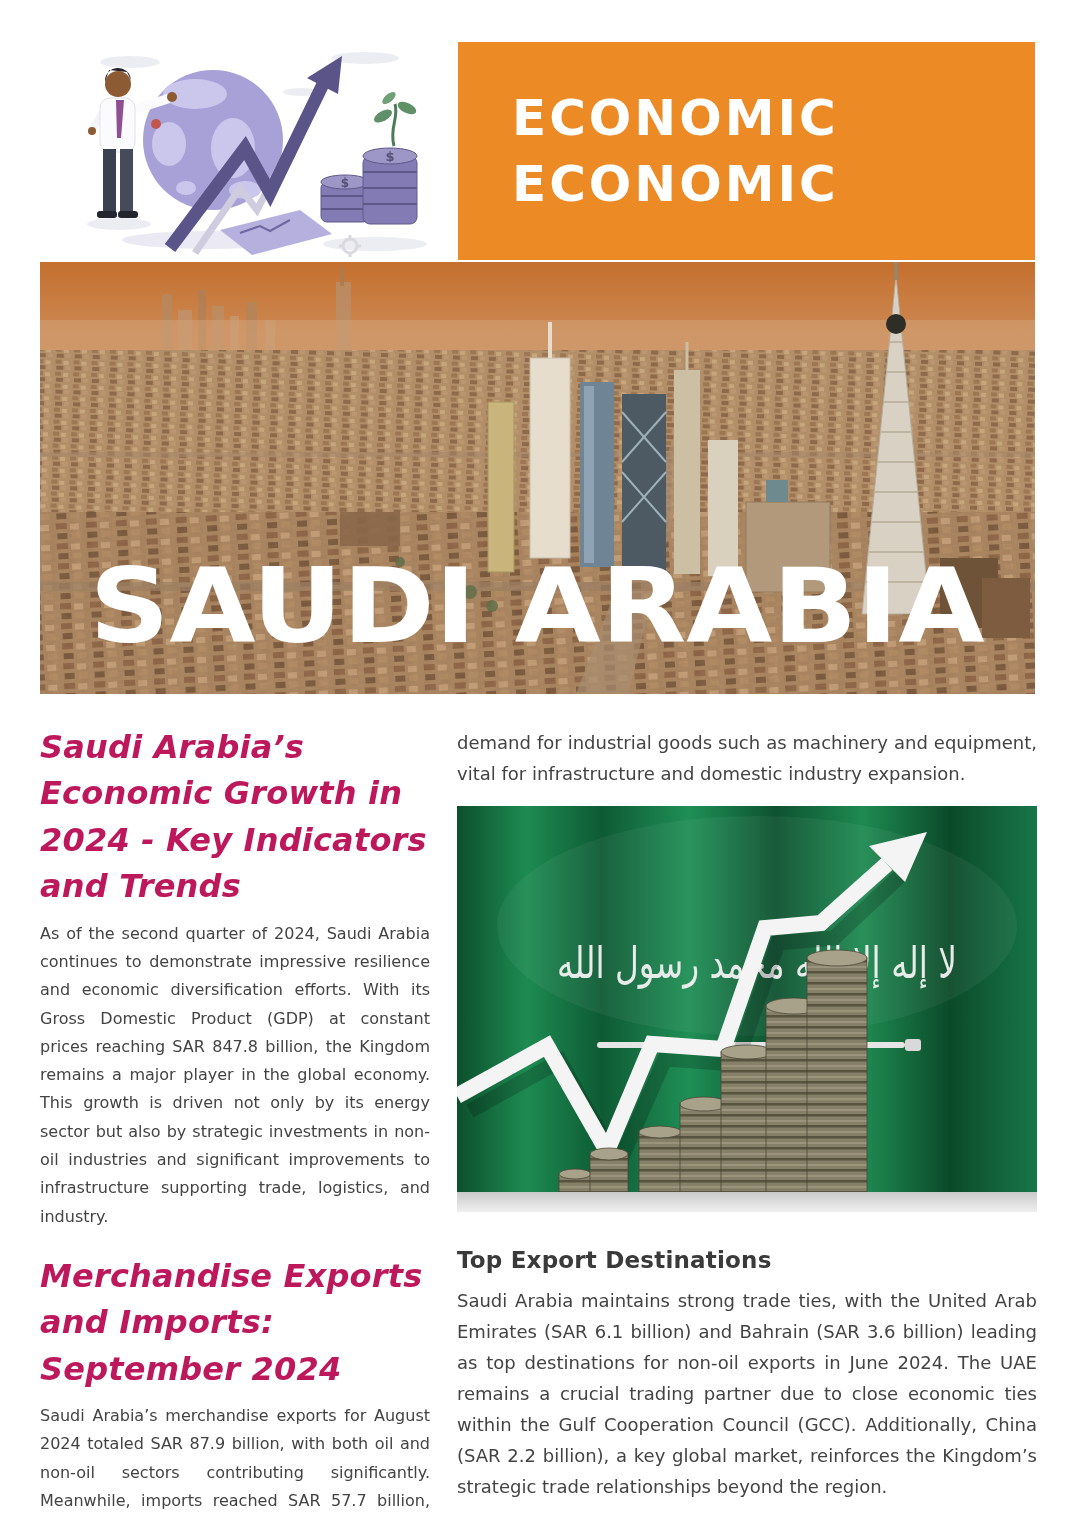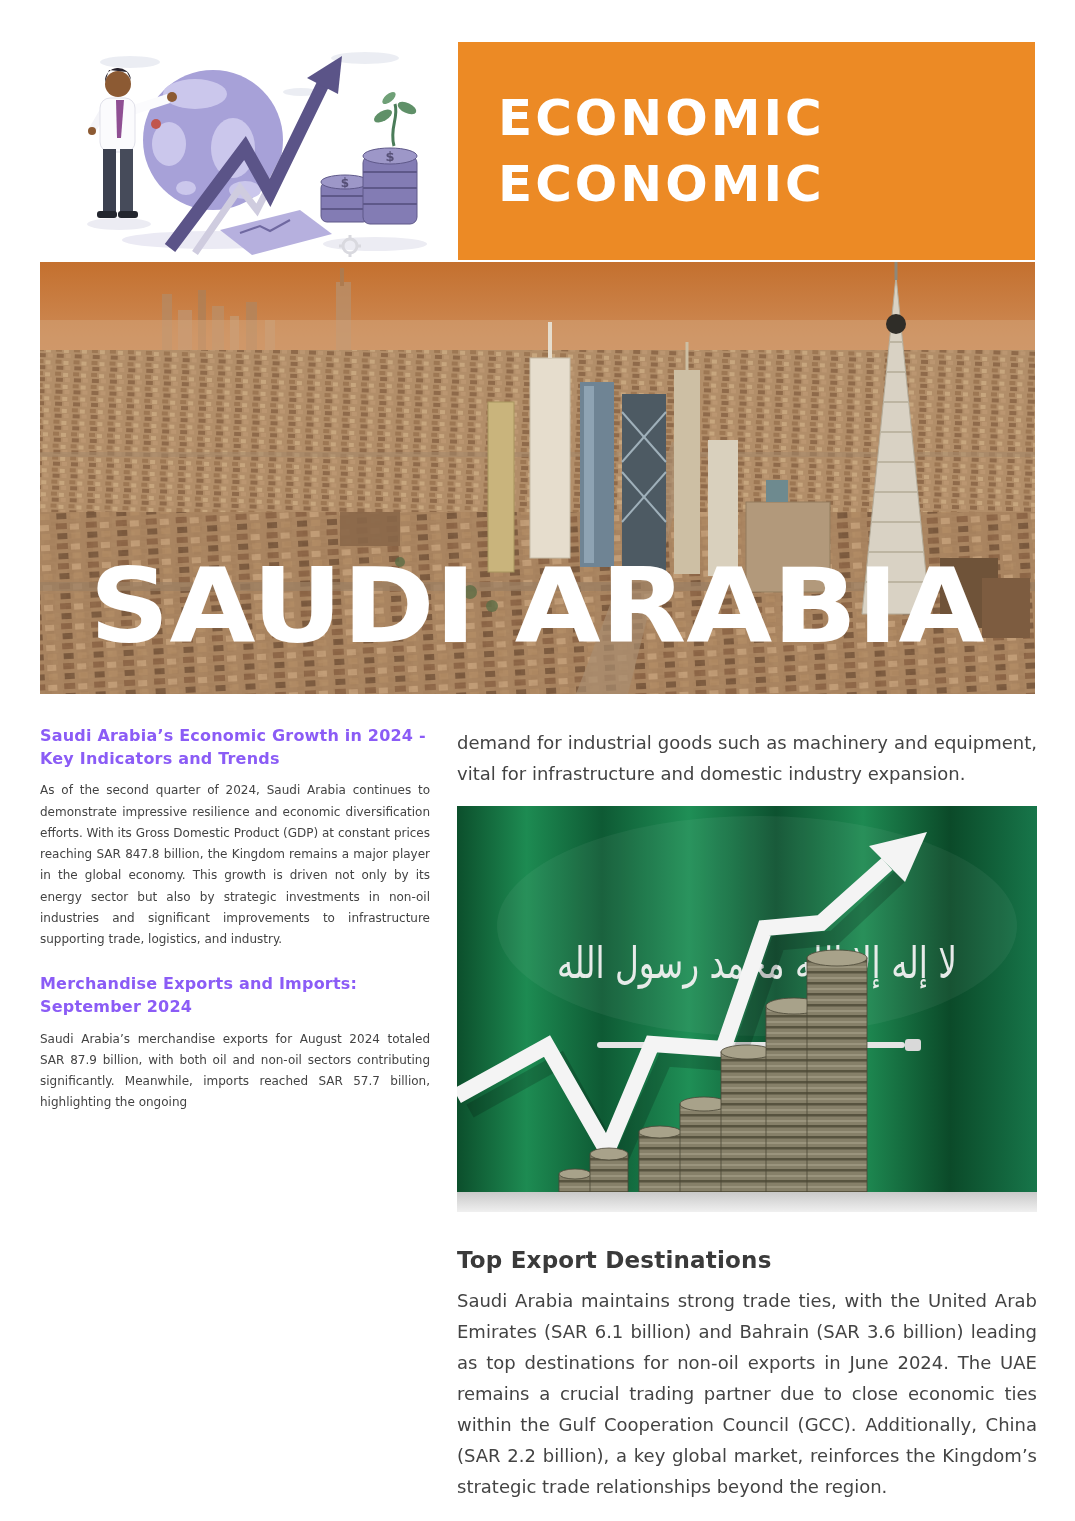--- a/index.html
+++ b/index.html
@@ -9,45 +9,45 @@
     position:relative; width:1075px; height:1521px; margin:0 auto;
     background:#ffffff; overflow:hidden;
   }
   
   .masthead-illustration {
     position:absolute; left:45px; top:48px; width:415px; height:212px;
   }
   .masthead-banner {
     position:absolute; left:458px; top:42px; width:577px; height:218px;
     background:#EC8A25; display:flex; flex-direction:column; justify-content:center;
-    padding-left:40px;
+    padding-left:54px;
   }
   .masthead-banner .title-line {
     color:#ffffff; font-weight:bold; font-size:50px; line-height:1.32;
     letter-spacing:3px;
   }
   
   .hero {
     position:absolute; left:40px; top:262px; width:995px; height:432px;
   }
   .hero svg { display:block; }
   
   .col { position:absolute; color:#424242; }
   .col-left  { left:40px;  top:724px; width:390px; }
   .col-right { left:457px; top:728px; width:580px; }
   h2.section-heading {
-    color:#8b5cf6; font-size:16px; font-weight:bold; line-height:1.45;
-    margin-bottom:10px; letter-spacing:0.2px;
+    color:#be185d; font-size:32px; font-weight:bold; line-height:1.45;
+    margin-bottom:10px; letter-spacing:0.2px;font-style:italic;
   }
   h3.section-heading {
     color:#3a3a3a; font-size:23px; font-weight:bold; line-height:1.4;
     margin:32px 0 10px 0; letter-spacing:0.2px;
   }
   p.body-text {
-    font-size:12px; line-height:1.77; text-align:justify; color:#434343;
+    font-size:16px; line-height:1.77; text-align:justify; color:#434343;
   }
   .col-right p.body-text { font-size:18px; line-height:1.72; }
   .spacer-top { margin-top:22px; }
   figure.flag-figure { margin:16px 0 6px 0; width:580px; height:406px; }
 </style>
 </head>
 <body>
 
 <div class="page">
 

